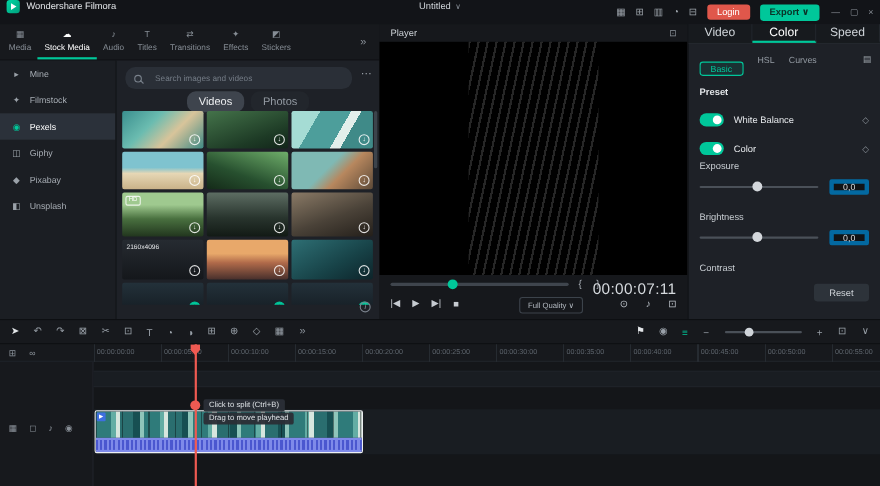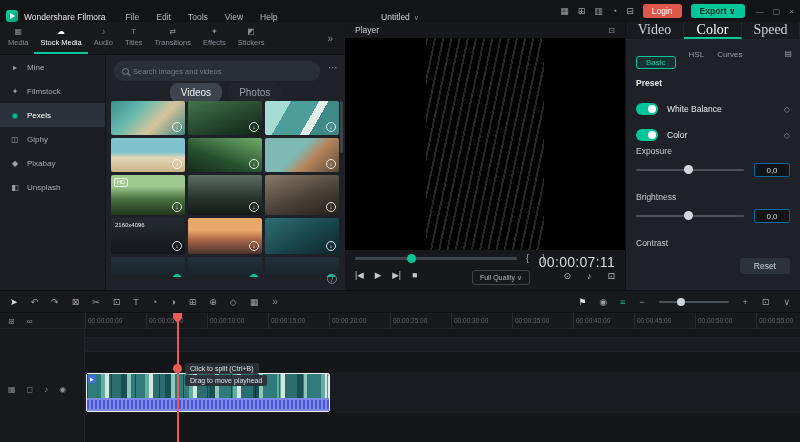--- a/index.html
+++ b/index.html
@@ -4,21 +4,21 @@
 <style>
   * { margin:0; padding:0; box-sizing:border-box; }
   html,body { background:#000; }
   #app {
     position:relative; width:800px; height:442px; overflow:hidden;
     background:#141619; color:#c6cbd1;
     font-family:"Liberation Sans","DejaVu Sans",sans-serif;
     font-size:9px; user-select:none;
   }
   
-  #topbar { position:absolute; left:0; top:0; width:800px; height:22px; background:#121418; display:flex; align-items:flex-end; }
+  #topbar { position:absolute; left:0; top:0; width:800px; height:22px; background:#121418; display:flex; align-items:flex-start; }
   .logo { width:12px; height:12px; margin-left:6px; border-radius:3px; background:linear-gradient(135deg,#00d7a4,#00a07c); position:relative; }
   .logo::after { content:''; position:absolute; left:4px; top:3px; border-left:5px solid #fff; border-top:3px solid transparent; border-bottom:3px solid transparent; }
   .appname { margin-left:6px; font-size:8.5px; color:#e4e7ea; }
   .menus { display:flex; gap:17px; margin-left:20px; font-size:8.5px; color:#b4b9bf; }
   .menus span { cursor:default; }
   .project { position:absolute; left:340px; width:120px; text-align:center; font-size:8.5px; color:#cfd4d9; }
   .project .pm { margin-left:4px; color:#8a9199; font-size:7px; }
   .tb-right { position:absolute; right:6px; top:0; height:22px; display:flex; align-items:center; gap:9px; }
   .qicon { font-size:9px; color:#9aa1a8; }
   .btn-login { background:#e0574b; color:#fff; font-size:8.5px; padding:2px 9px; border-radius:3px; }
@@ -32,21 +32,21 @@
   .mtab.active { color:#fff; border-bottom-color:#00c79a; }
   .more-tabs { margin-left:auto; margin-right:12px; align-self:center; color:#8a9199; font-size:10px; }
   
   #sidebar { position:absolute; left:0; top:55px; width:105px; height:235px; background:#1b1e23; }
   .sitem { height:24px; display:flex; align-items:center; gap:7px; padding-left:10px; color:#a7adb4; font-size:8px; }
   .sitem .sic { width:10px; font-size:8px; color:#9aa1a8; text-align:center; }
   .sitem.active { background:#2b313a; color:#fff; }
   .sitem.active .sic { color:#00c79a; }
   
   #stockpanel { position:absolute; left:105px; top:55px; width:240px; height:235px; background:#1e2127; border-left:1px solid #121418; }
-  .searchbox { position:absolute; top:6px; left:8px; width:206px; height:17px; background:#2a2f37; border-radius:9px; display:flex; align-items:center; gap:4px; padding:10px 8px; }
+  .searchbox { position:absolute; top:6px; left:8px; width:206px; height:17px; background:#2a2f37; border-radius:9px; display:flex; align-items:center; gap:12px; padding:10px 8px; }
   .mag { width:7px; height:7px; border:1px solid #79818b; border-radius:50%; position:relative; flex:0 0 auto; }
   .mag::after { content:''; position:absolute; width:4px; height:1px; background:#79818b; transform:rotate(45deg); right:-3px; bottom:-1px; }
   .searchbox input { background:transparent; border:none; outline:none; color:#aab0b8; font-size:7.5px; width:100%; font-family:inherit; }
   .searchbox input::placeholder { color:#747c86; }
   .menu-dots { position:absolute; top:7px; right:6px; color:#9aa1a8; font-size:10px; letter-spacing:1px; }
   .filters { position:absolute; top:28px; left:0; right:0; display:flex; justify-content:center; gap:6px; }
   .pill { padding:4px 11px; border-radius:8px; font-size:10px; background:#22262c; color:#959ca4; }
   .pill.active { background:#3e444d; color:#eef0f2; }
   .grid { position:absolute; top:46px; left:5px; width:230px; height:176px; overflow:hidden; display:flex; flex-wrap:wrap; gap:3px; align-content:flex-start; }
   .tile { width:74px; position:relative; border-radius:2px; overflow:hidden; background:#20252b; }
@@ -86,41 +86,41 @@
   .mark { position:absolute; top:2px; font-size:9px; color:#aab0b7; }
   .mk-in { left:181px; } .mk-out { left:197px; }
   .p-timecode { position:absolute; right:10px; top:3px; font-size:14px; color:#d5d9dd; letter-spacing:.3px; }
   .transport-row { position:absolute; left:0; top:246px; width:280px; height:20px; }
   .transport { position:absolute; left:10px; top:2px; display:flex; gap:11px; align-items:center; font-size:8.5px; color:#c6cbd1; }
   .quality { position:absolute; left:127px; top:2px; width:58px; height:15px; border:1px solid #3c434b; border-radius:3px; font-size:7px; color:#b2b8bf; display:flex; align-items:center; justify-content:center; }
   .p-tools { position:absolute; right:10px; top:3px; display:flex; gap:16px; font-size:9px; color:#b8bec5; }
   
   #props { position:absolute; left:625px; top:22px; width:175px; height:268px; background:#1e2127; border-left:1px solid #0e1013; }
   .ptabs { display:flex; height:18px; background:#171a1e; border-bottom:1px solid #23272d; }
-  .ptab { flex:1; display:flex; align-items:center; justify-content:center; font-size:14px; color:#cfd4d9; border-bottom:2px solid transparent; border-right:1px solid #22262c;font-family:Liberation Serif, serif; }
+  .ptab { flex:1; display:flex; align-items:center; justify-content:center; font-size:11px; color:#cfd4d9; border-bottom:2px solid transparent; border-right:1px solid #22262c; }
   .ptab.active { color:#fff; border-bottom-color:#00c79a; }
   .subtabs { position:absolute; top:24px; left:10px; display:flex; gap:13px; align-items:center; height:16px; }
   .sub { font-size:8px; color:#959ca4; }
   .sub.active { color:#00c79a; border:1px solid #00c79a; background:rgba(0,199,154,.1); padding:1px 9px; border-radius:3px;margin-top:16px; }
   .panel-ic { position:absolute; top:27px; right:8px; font-size:8px; color:#9aa1a8; }
   .preset { position:absolute; top:56px; left:10px; font-size:8.5px; font-weight:bold; color:#e4e7ea; }
   .toggles { position:absolute; top:74px; left:0; right:0; }
   .trow { height:26px; display:flex; align-items:center; gap:9px; padding:0 10px; }
   .switch { width:22px; height:12px; border-radius:6px; background:#565d66; position:relative; flex:0 0 auto; }
   .trow.on .switch { background:#00c79a; }
   .switch::after { content:''; position:absolute; top:2px; left:2px; width:8px; height:8px; border-radius:50%; background:#fff; }
   .trow.on .switch::after { left:12px; }
   .trow .tlabel { flex:1; font-size:8.5px; color:#e6e9ec; }
   .kf { font-size:8px; color:#8a9199; }
   .sliders { position:absolute; top:122px; left:0; right:0; }
   .sblock { position:relative; height:46px; }
   .slabel { position:absolute; top:2px; left:10px; font-size:8.5px; color:#c8cdd2; }
   .strack { position:absolute; top:25px; left:10px; width:108px; height:2px; background:#4a5058; border-radius:1px; }
   .sknob { position:absolute; top:21px; left:58px; width:9px; height:9px; border-radius:50%; background:#d3d7db; }
-  .svalbox { position:absolute; top:19px; right:10px; width:36px; height:14px; background:#111316; border:1px solid #0369a1; border-radius:2px; font-size:8px; color:#dadde0; display:flex; align-items:center; justify-content:center; }
+  .svalbox { position:absolute; top:19px; right:10px; width:36px; height:14px; background:#111316; border:4px solid #0369a1; border-radius:2px; font-size:8px; color:#dadde0; display:flex; align-items:center; justify-content:center; }
   .contrast { position:absolute; top:216px; left:10px; font-size:8.5px; color:#c8cdd2; }
   .reset { position:absolute; top:236px; right:10px; background:#2d333a; color:#ced3d8; font-size:8.5px; padding:3px 14px; border-radius:3px;text-align:center; }
   
   #toolbar { position:absolute; left:0; top:290px; width:800px; height:23px; background:#17191d; border-top:1px solid #0d0f12; border-bottom:1px solid #0d0f12; display:flex; align-items:center; padding:0 10px; }
   .tbl { display:flex; gap:13px; align-items:center; font-size:9px; color:#99a0a8; }
   .tbl .tico:first-child { color:#e3e6e9; }
   .tb-more { margin-left:14px; color:#8a9199; font-size:10px; }
   .tbr { margin-left:auto; display:flex; align-items:center; gap:14px; font-size:9px; color:#99a0a8; }
   .tico.teal { color:#00c79a; }
   .zoom-track { width:70px; height:2px; background:#4a5058; border-radius:1px; position:relative; }
@@ -149,27 +149,20 @@
   .tooltip > div { background:rgba(43,47,54,.96); padding:2px 5px; border-radius:2px; white-space:nowrap; }
 </style>
 </head>
 <body>
 
 <div id="app">
 
   <div id="topbar">
     <span class="logo"></span>
     <span class="appname">Wondershare Filmora</span>
-    <div class="menus">
-        <span>File</span>
-        <span>Edit</span>
-        <span>Tools</span>
-        <span>View</span>
-        <span>Help</span>
-      </div>
     <div class="project">
       <span>Untitled</span><span class="pm">∨</span>
     </div>
     <div class="tb-right">
       <div class="menus" style="margin-left:0; gap:9px;">
           <span class="qicon">▦</span>
           <span class="qicon">⊞</span>
           <span class="qicon">▥</span>
           <span class="qicon">◔</span>
           <span class="qicon">⊟</span>

